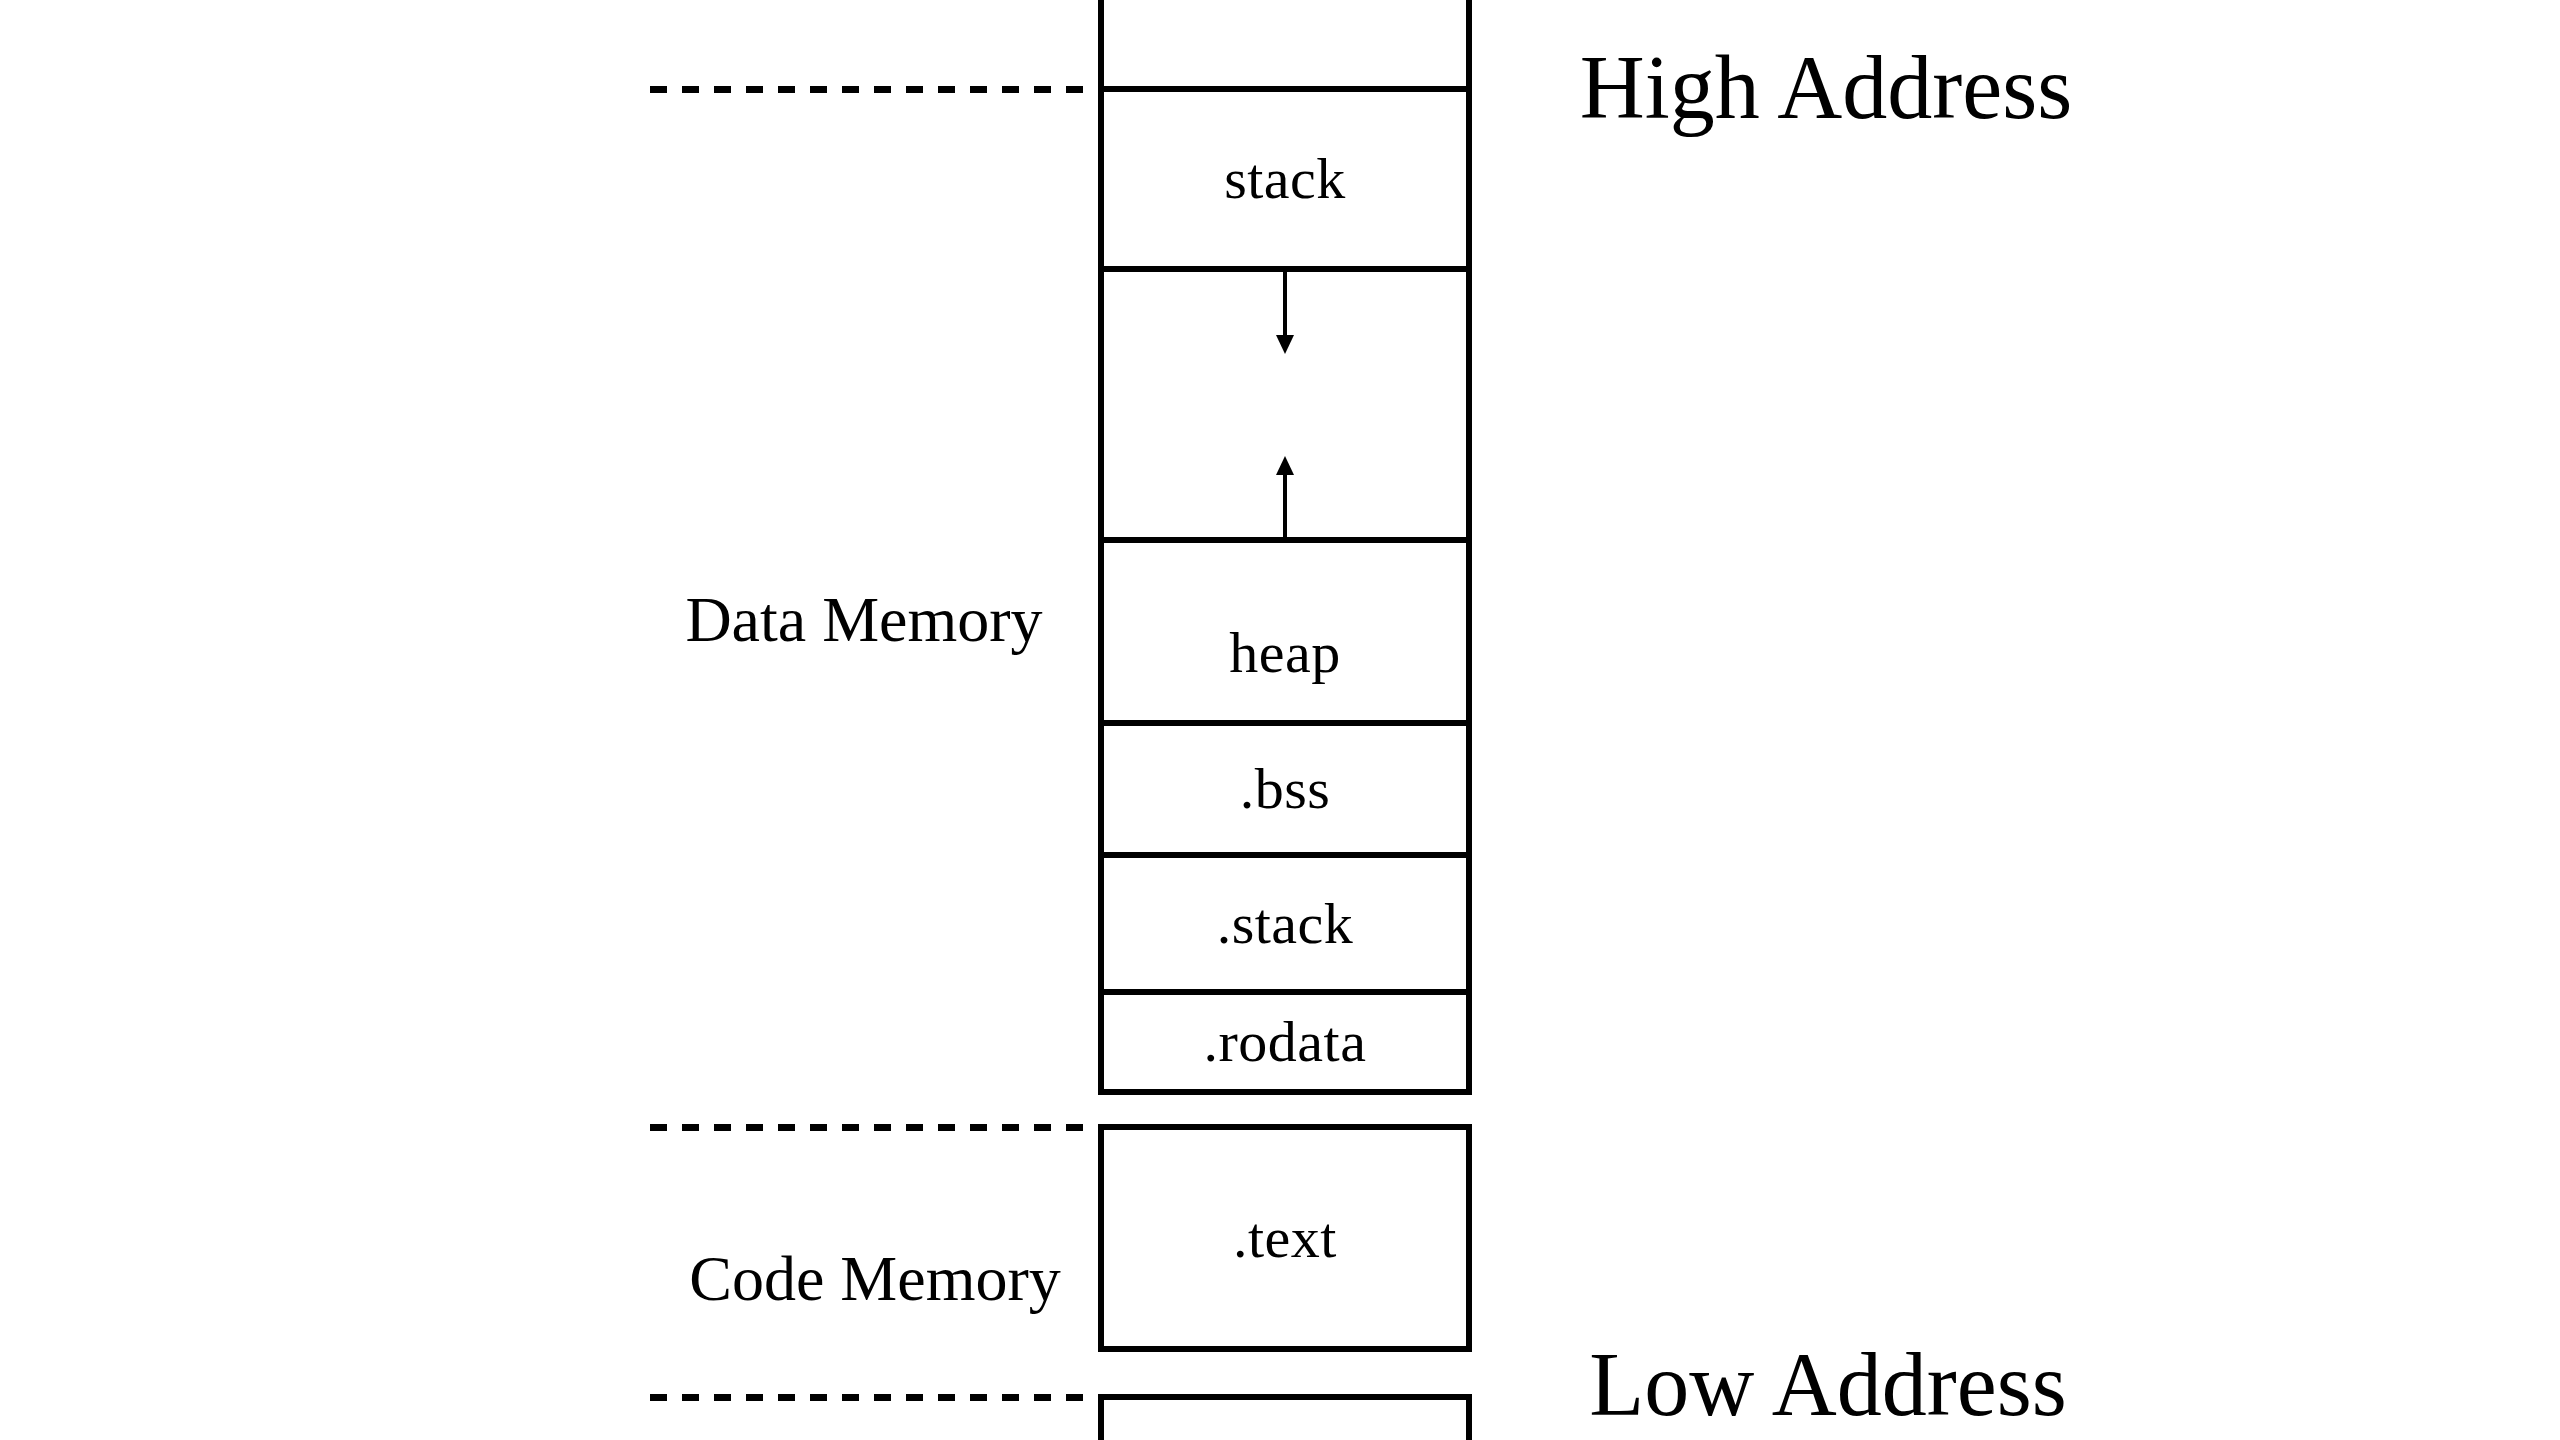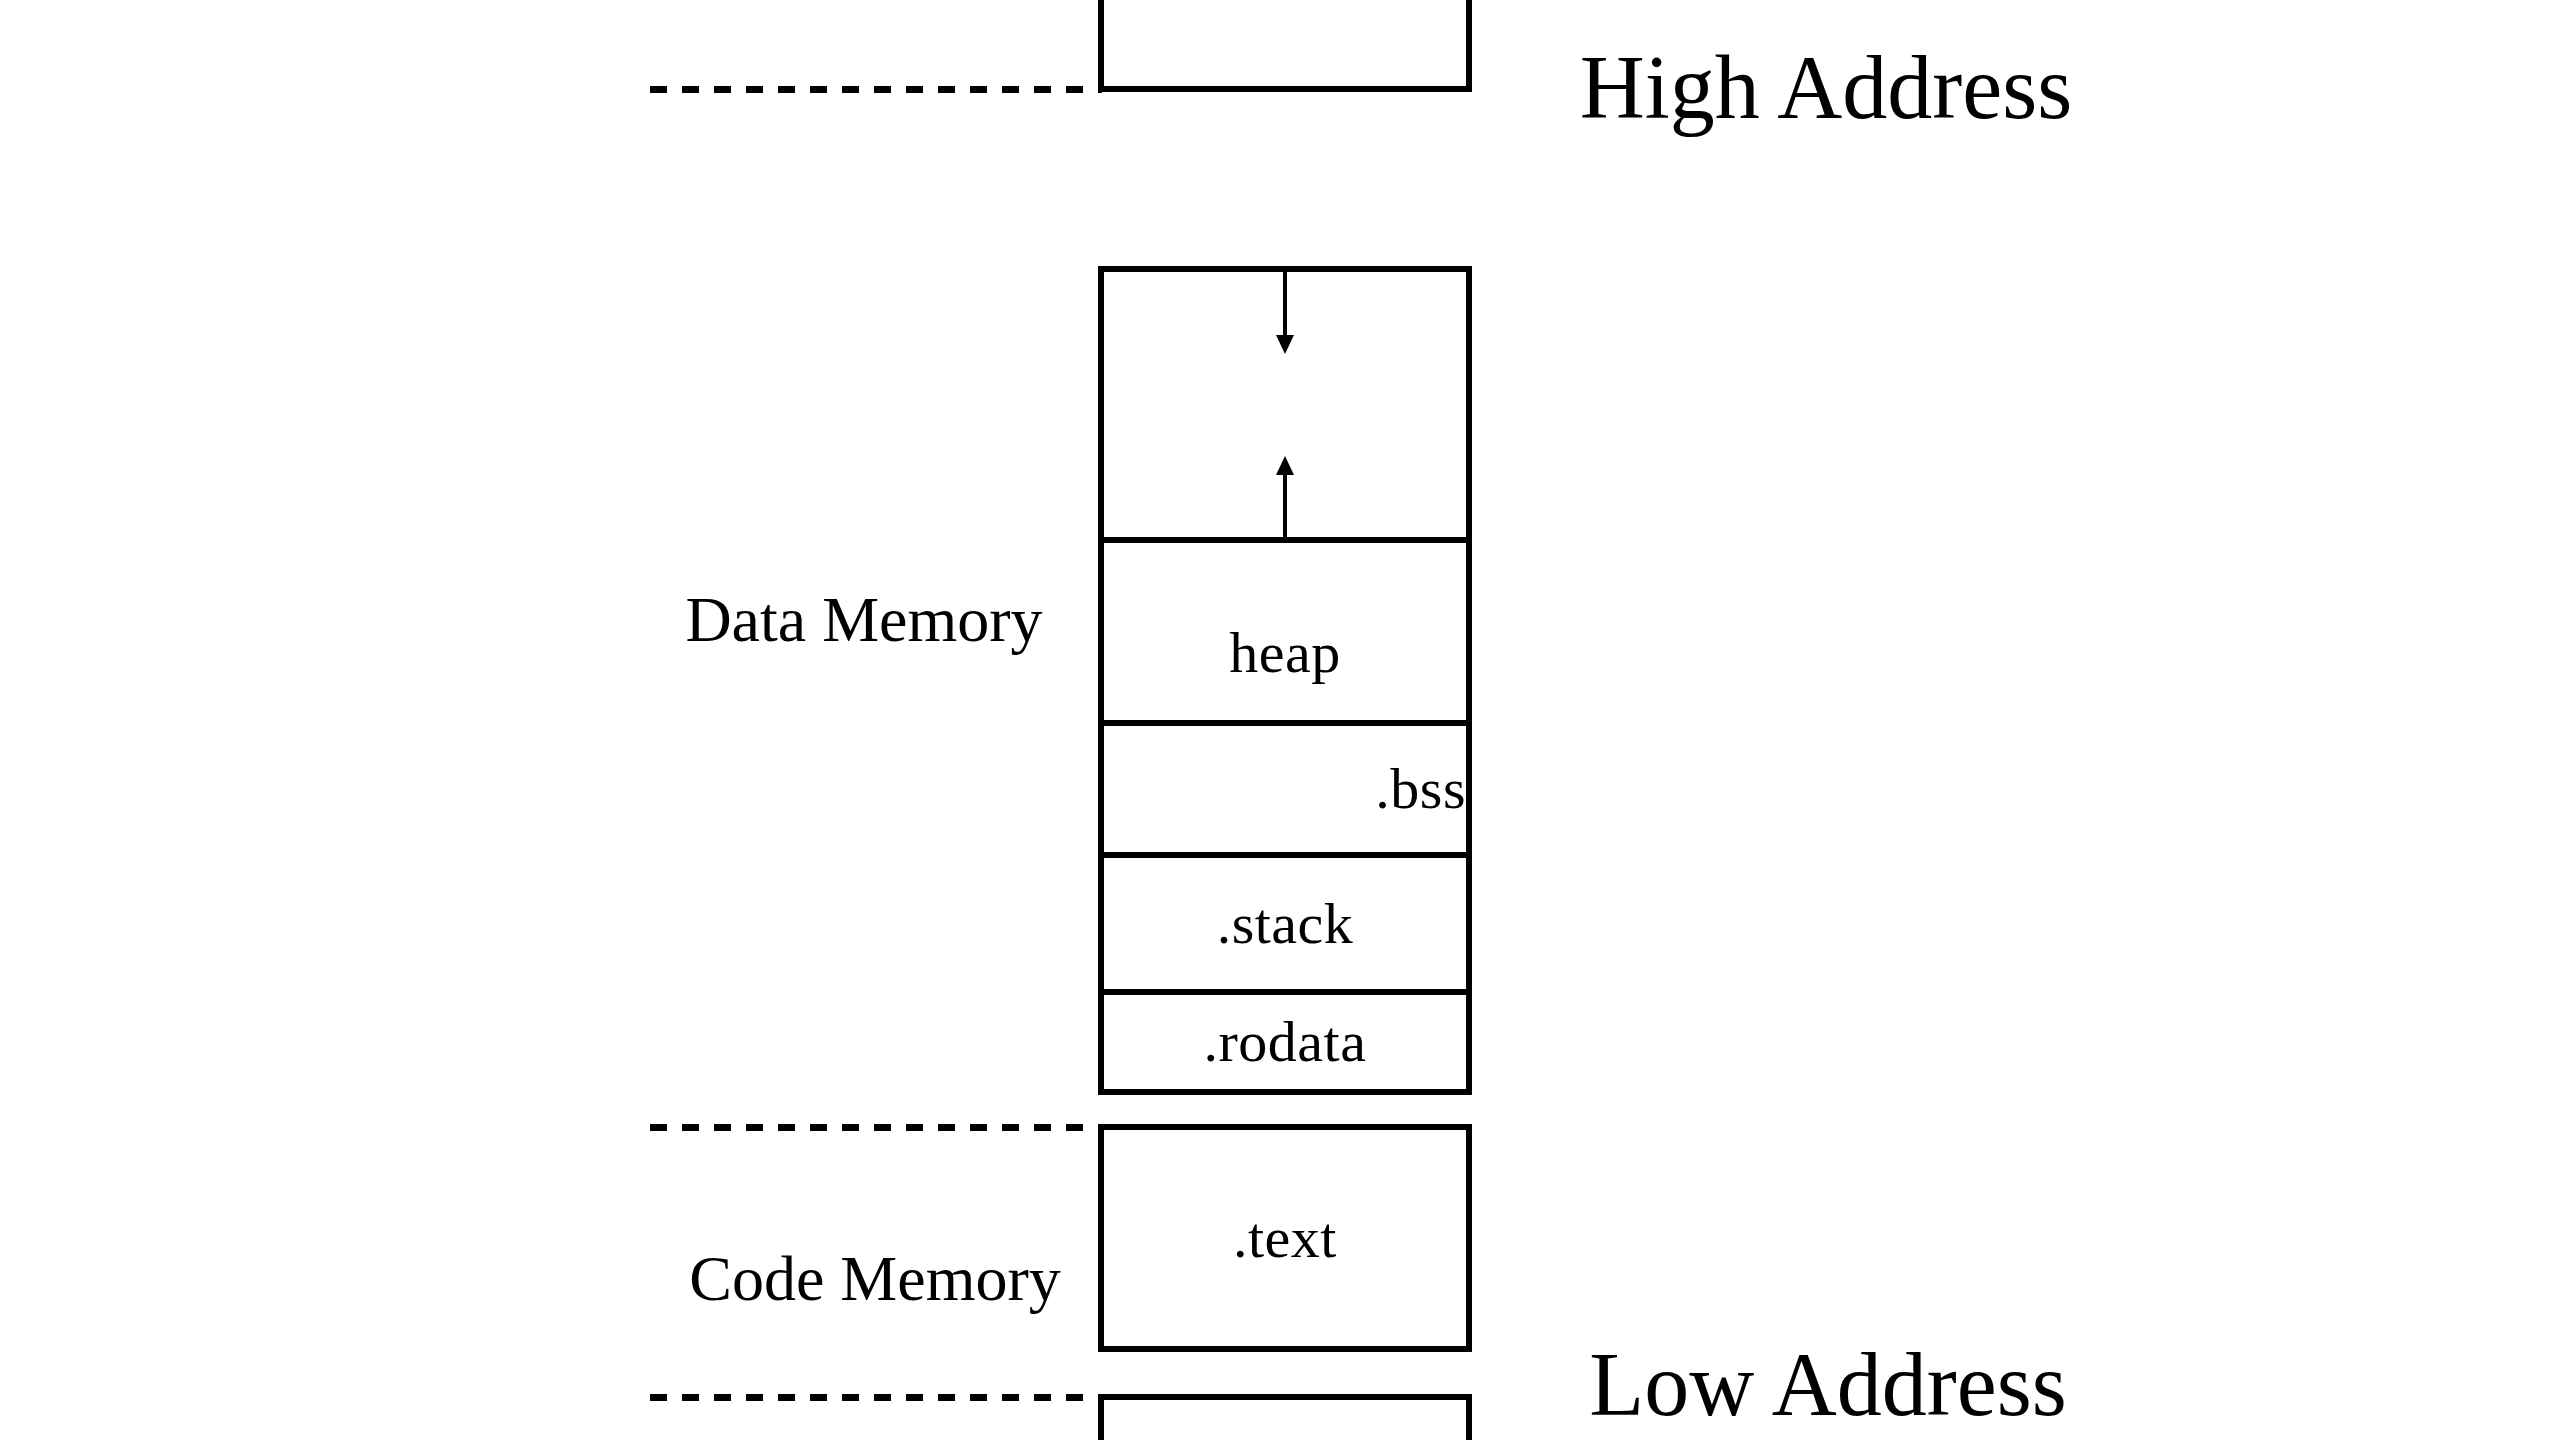--- a/index.html
+++ b/index.html
@@ -47,28 +47,31 @@
 <body>
 
 <div class="canvas">
 
   <div class="dash" style="top:86px;"></div>
   <div class="dash" style="top:1124px;"></div>
   <div class="dash" style="top:1394px;"></div>
 
   <div class="seg" style="top:-30px;height:122px;"></div>
 
+  <div class="seg" style="top:86px;height:186px;">
+    <span class="seg-label">stack</span>
+  </div>
 
   <div class="seg" style="top:266px;height:277px;"></div>
 
   <div class="seg" style="top:537px;height:232px;">
     <span class="seg-label">heap</span>
   </div>
 
-  <div class="seg" style="top:720px;height:138px;justify-content:flex-end;">
+  <div class="seg" style="top:720px;height:138px;">
     <span class="seg-label">.bss</span>
   </div>
 
   <div class="seg" style="top:852px;height:143px;">
     <span class="seg-label">.stack</span>
   </div>
 
   <div class="seg" style="top:989px;height:106px;">
     <span class="seg-label">.rodata</span>
   </div>

